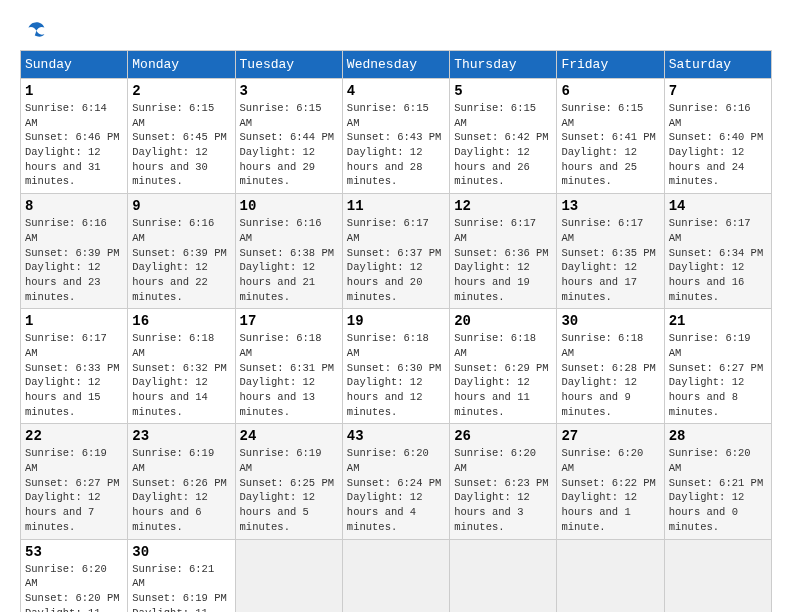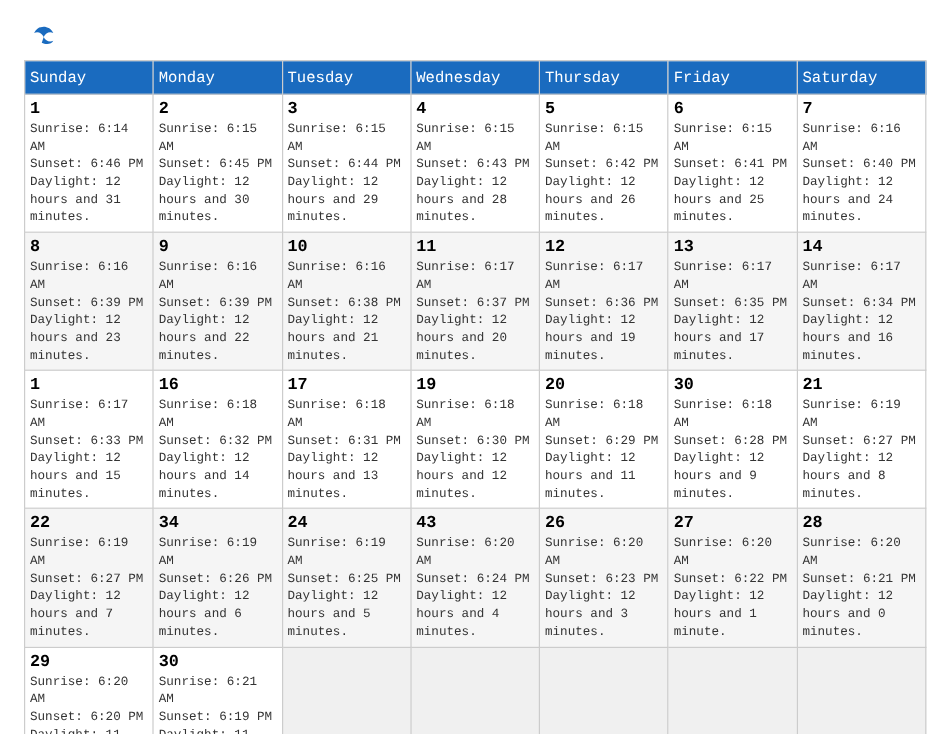--- a/index.html
+++ b/index.html
@@ -214,21 +214,21 @@
         <span class="day-number">21</span>
         <span class="day-info">Sunrise: 6:19 AM<br>Sunset: 6:27 PM<br>Daylight: 12 hours and 8 minutes.</span>
       </td>
       </tr>
       <tr>
         <td>
         <span class="day-number">22</span>
         <span class="day-info">Sunrise: 6:19 AM<br>Sunset: 6:27 PM<br>Daylight: 12 hours and 7 minutes.</span>
       </td>
         <td>
-        <span class="day-number">34</span>
+        <span class="day-number">23</span>
         <span class="day-info">Sunrise: 6:19 AM<br>Sunset: 6:26 PM<br>Daylight: 12 hours and 6 minutes.</span>
       </td>
         <td>
         <span class="day-number">24</span>
         <span class="day-info">Sunrise: 6:19 AM<br>Sunset: 6:25 PM<br>Daylight: 12 hours and 5 minutes.</span>
       </td>
         <td>
         <span class="day-number">43</span>
         <span class="day-info">Sunrise: 6:20 AM<br>Sunset: 6:24 PM<br>Daylight: 12 hours and 4 minutes.</span>
       </td>
@@ -240,21 +240,21 @@
         <span class="day-number">27</span>
         <span class="day-info">Sunrise: 6:20 AM<br>Sunset: 6:22 PM<br>Daylight: 12 hours and 1 minute.</span>
       </td>
         <td>
         <span class="day-number">28</span>
         <span class="day-info">Sunrise: 6:20 AM<br>Sunset: 6:21 PM<br>Daylight: 12 hours and 0 minutes.</span>
       </td>
       </tr>
       <tr>
         <td>
-        <span class="day-number">29</span>
+        <span class="day-number">53</span>
         <span class="day-info">Sunrise: 6:20 AM<br>Sunset: 6:20 PM<br>Daylight: 11 hours and 59 minutes.</span>
       </td>
         <td>
         <span class="day-number">30</span>
         <span class="day-info">Sunrise: 6:21 AM<br>Sunset: 6:19 PM<br>Daylight: 11 hours and 58 minutes.</span>
       </td>
         <td class="empty-cell"></td>
         <td class="empty-cell"></td>
         <td class="empty-cell"></td>
         <td class="empty-cell"></td>

